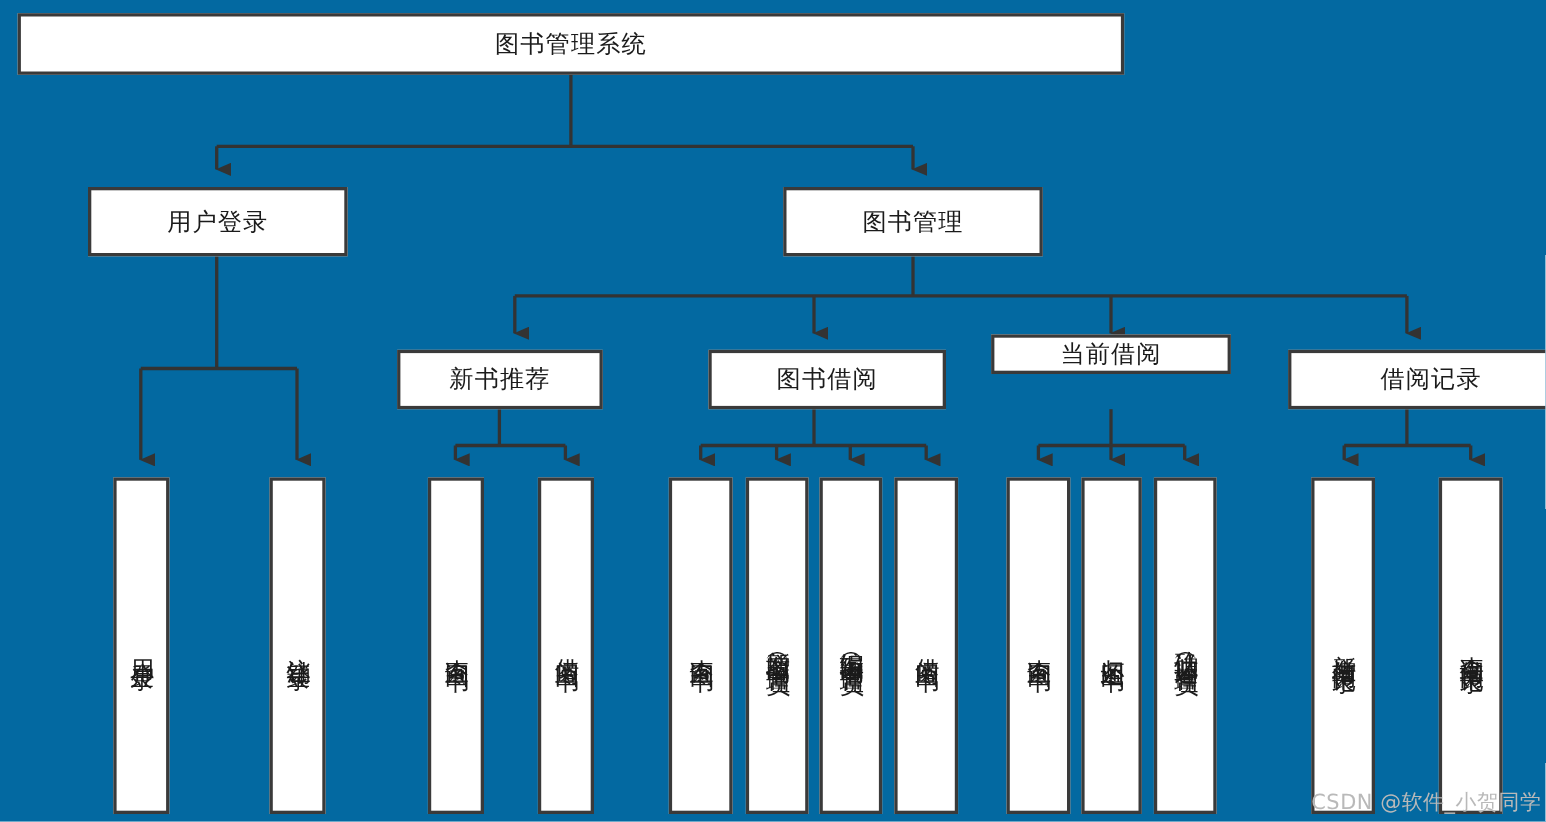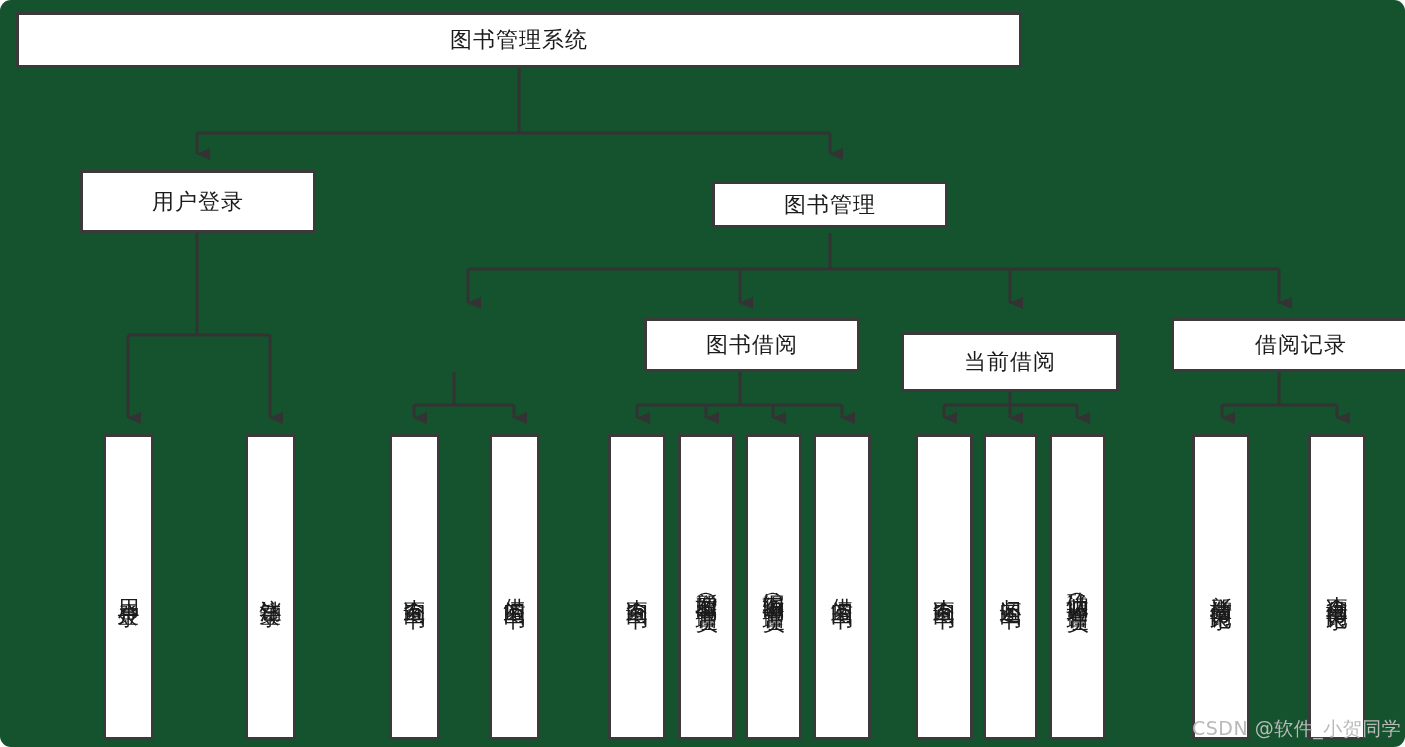--- a/index.html
+++ b/index.html
@@ -7,23 +7,22 @@
     padding: 0;
     background: #ffffff;
   }
   body {
     font-family: "DejaVu Sans", "Liberation Sans", sans-serif;
   }
   #canvas {
     position: relative;
     width: 1405px;
     height: 747px;
-    background: #14532d;
+    background: #0369a1;
     overflow: hidden;
-    border-radius: 11px;
   }
   svg#edges {
     position: absolute;
     left: 0;
     top: 0;
     width: 1405px;
     height: 747px;
     pointer-events: none;
   }
   .node {
@@ -119,30 +118,33 @@
   </svg>
 
   <div class="node h" style="left:16px; top:12px; width:1006px; height:56px;">
     <span>图书管理系统</span>
   </div>
 
   <div class="node h" style="left:80px; top:170px; width:236px; height:63px;">
     <span>用户登录</span>
   </div>
 
-  <div class="node h" style="left:712px; top:181px; width:236px; height:47px;">
+  <div class="node h" style="left:712px; top:170px; width:236px; height:63px;">
     <span>图书管理</span>
   </div>
 
+  <div class="node h" style="left:361px; top:318px; width:187px; height:54px;">
+    <span>新书推荐</span>
+  </div>
 
   <div class="node h" style="left:632px; top:318px; width:216px; height:54px;margin-left:12px;">
     <span>图书借阅</span>
   </div>
 
-  <div class="node h" style="left:901px; top:332px; width:218px; height:60px;">
+  <div class="node h" style="left:901px; top:304px; width:218px; height:36px;">
     <span>当前借阅</span>
   </div>
 
   <div class="node h" style="left:1171px; top:318px; width:260px; height:54px;">
     <span>借阅记录</span>
   </div>
 
   <div class="node v" style="left:103px; top:434px; width:51px; height:306px;">
     <span class="vtext">用户登录</span>
   </div>

